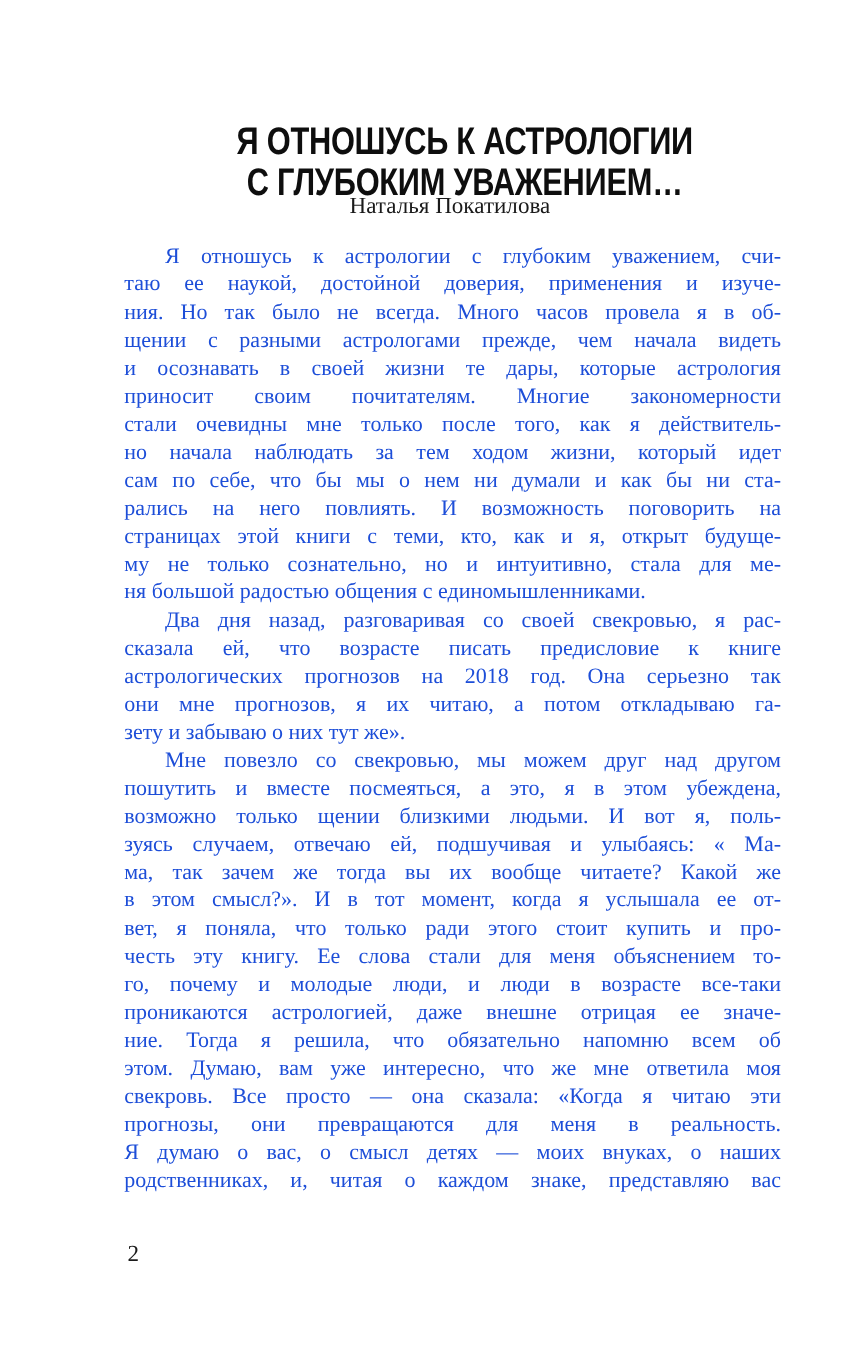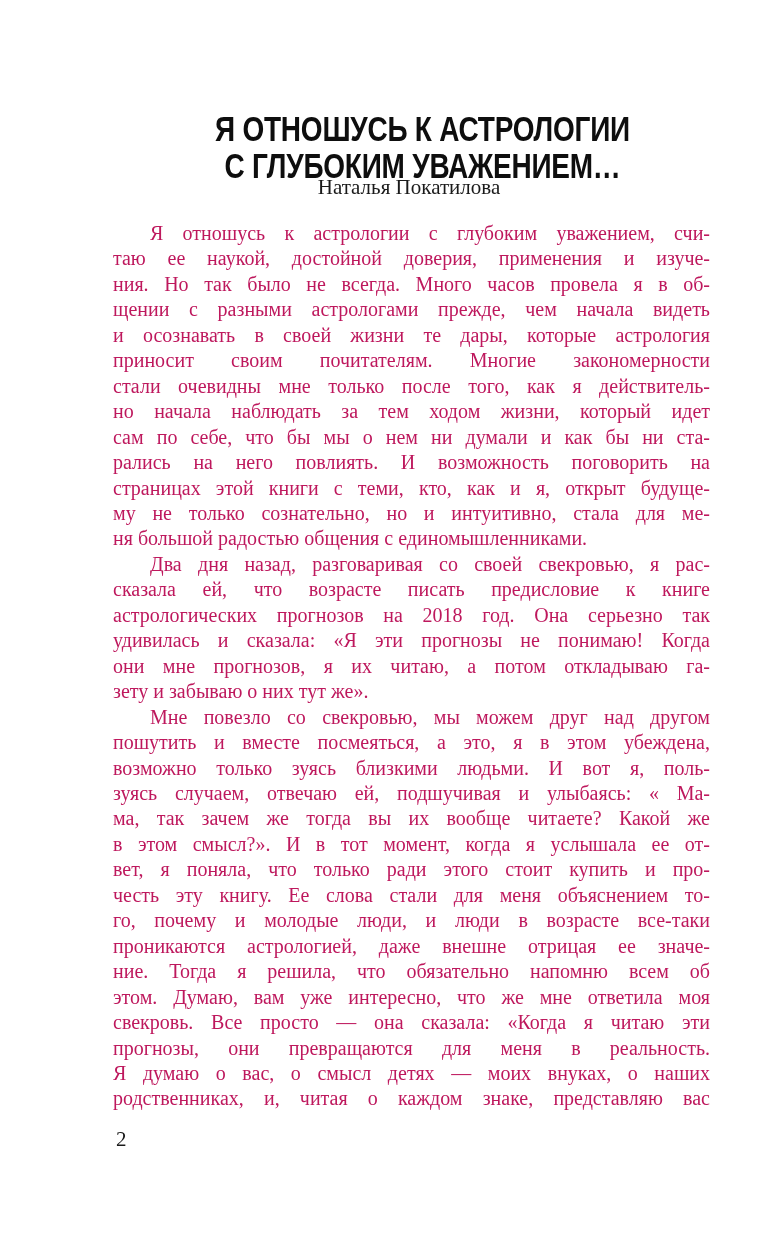--- a/index.html
+++ b/index.html
@@ -50,21 +50,21 @@
     line-height: 26px;
     color: #1a1a1a;
   }
   .body-text {
     position: absolute;
     top: 221px;
     left: 113px;
     width: 597px;
     font-size: 20px;
     line-height: 25.45px;
-    color: #be185d;
+    color: #1d4ed8;
   }
   .text-line {
     text-align: justify;
     text-align-last: justify;
     white-space: normal;
   }
   .text-line.first {
     text-indent: 37px;
   }
   .text-line.last {
@@ -101,26 +101,25 @@
       <div class="text-line">стали очевидны мне только после того, как я действитель-</div>
       <div class="text-line">но начала наблюдать за тем ходом жизни, который идет</div>
       <div class="text-line">сам по себе, что бы мы о нем ни думали и как бы ни ста-</div>
       <div class="text-line">рались на него повлиять. И возможность поговорить на</div>
       <div class="text-line">страницах этой книги с теми, кто, как и я, открыт будуще-</div>
       <div class="text-line">му не только сознательно, но и интуитивно, стала для ме-</div>
       <div class="text-line last">ня большой радостью общения с единомышленниками.</div>
       <div class="text-line first">Два дня назад, разговаривая со своей свекровью, я рас-</div>
       <div class="text-line">сказала ей, что возрасте писать предисловие к книге</div>
       <div class="text-line">астрологических прогнозов на 2018 год. Она серьезно так</div>
-      <div class="text-line">удивилась и сказала: «Я эти прогнозы не понимаю! Когда</div>
       <div class="text-line">они мне прогнозов, я их читаю, а потом откладываю га-</div>
       <div class="text-line last">зету и забываю о них тут же».</div>
       <div class="text-line first">Мне повезло со свекровью, мы можем друг над другом</div>
       <div class="text-line">пошутить и вместе посмеяться, а это, я в этом убеждена,</div>
-      <div class="text-line">возможно только зуясь близкими людьми. И вот я, поль-</div>
+      <div class="text-line">возможно только щении близкими людьми. И вот я, поль-</div>
       <div class="text-line">зуясь случаем, отвечаю ей, подшучивая и улыбаясь: « Ма-</div>
       <div class="text-line">ма, так зачем же тогда вы их вообще читаете? Какой же</div>
       <div class="text-line">в этом смысл?». И в тот момент, когда я услышала ее от-</div>
       <div class="text-line">вет, я поняла, что только ради этого стоит купить и про-</div>
       <div class="text-line">честь эту книгу. Ее слова стали для меня объяснением то-</div>
       <div class="text-line">го, почему и молодые люди, и люди в возрасте все-таки</div>
       <div class="text-line">проникаются астрологией, даже внешне отрицая ее значе-</div>
       <div class="text-line">ние. Тогда я решила, что обязательно напомню всем об</div>
       <div class="text-line">этом. Думаю, вам уже интересно, что же мне ответила моя</div>
       <div class="text-line">свекровь. Все просто — она сказала: «Когда я читаю эти</div>

